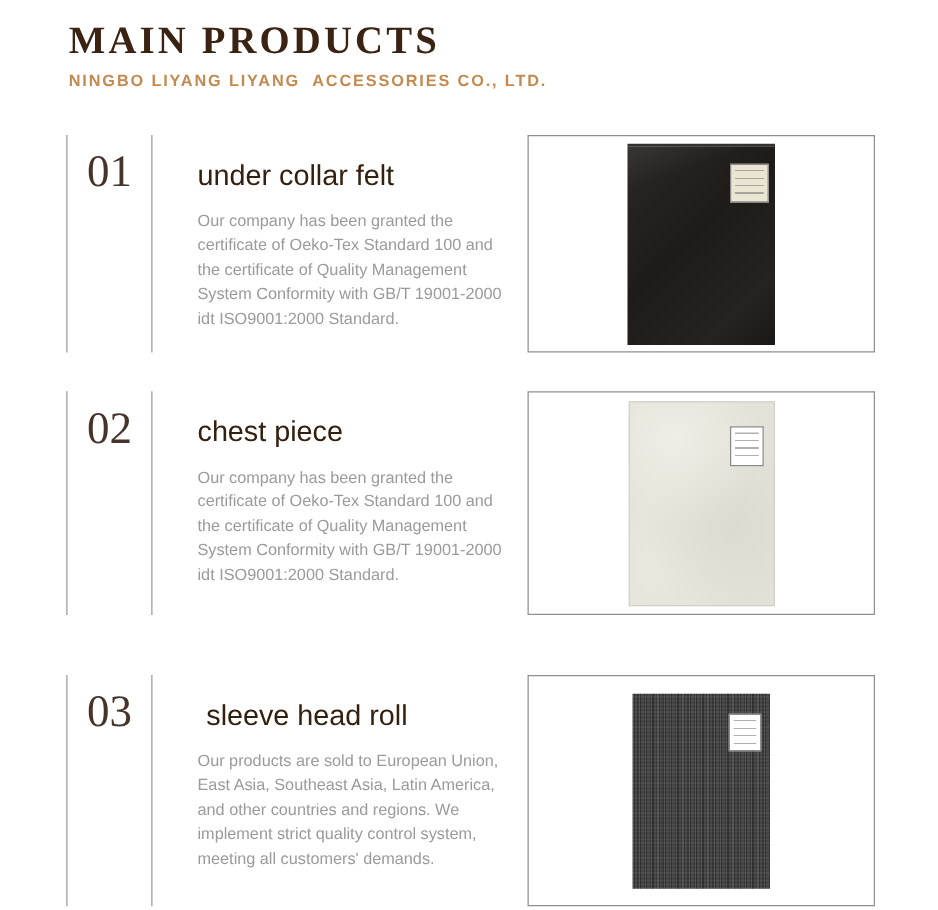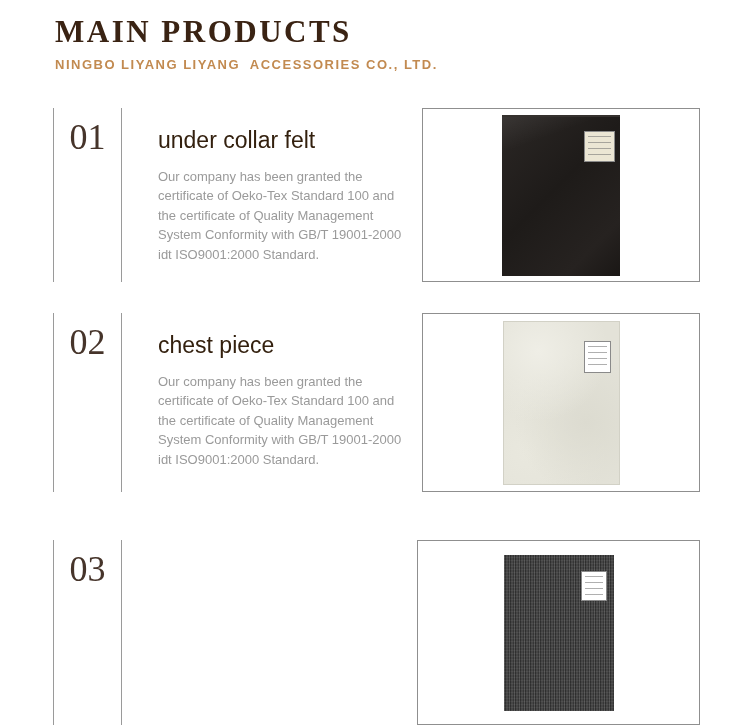--- a/index.html
+++ b/index.html
@@ -178,20 +178,24 @@
       <div class="fabric fabric-2" title="cream-chest-piece-swatch-with-spec-tag">
         <div class="spec-tag tag-2"></div>
       </div>
     </div>
   </div>
 
   <div class="section section-3">
     <div class="num-col">
       <div class="section-number">03</div>
     </div>
+    <div class="text-col">
+      <div class="product-title indent">sleeve head roll</div>
+      <div class="product-description">Our products are sold to European Union, East Asia, Southeast Asia, Latin America, and other countries and regions. We implement strict quality control system, meeting all customers' demands.</div>
+    </div>
     <div class="image-box">
       <div class="fabric fabric-3" title="dark-grey-tweed-sleeve-head-roll-swatch-with-spec-tag">
         <div class="spec-tag tag-3"></div>
       </div>
     </div>
   </div>
 
 </div>
 
 </body></html>

